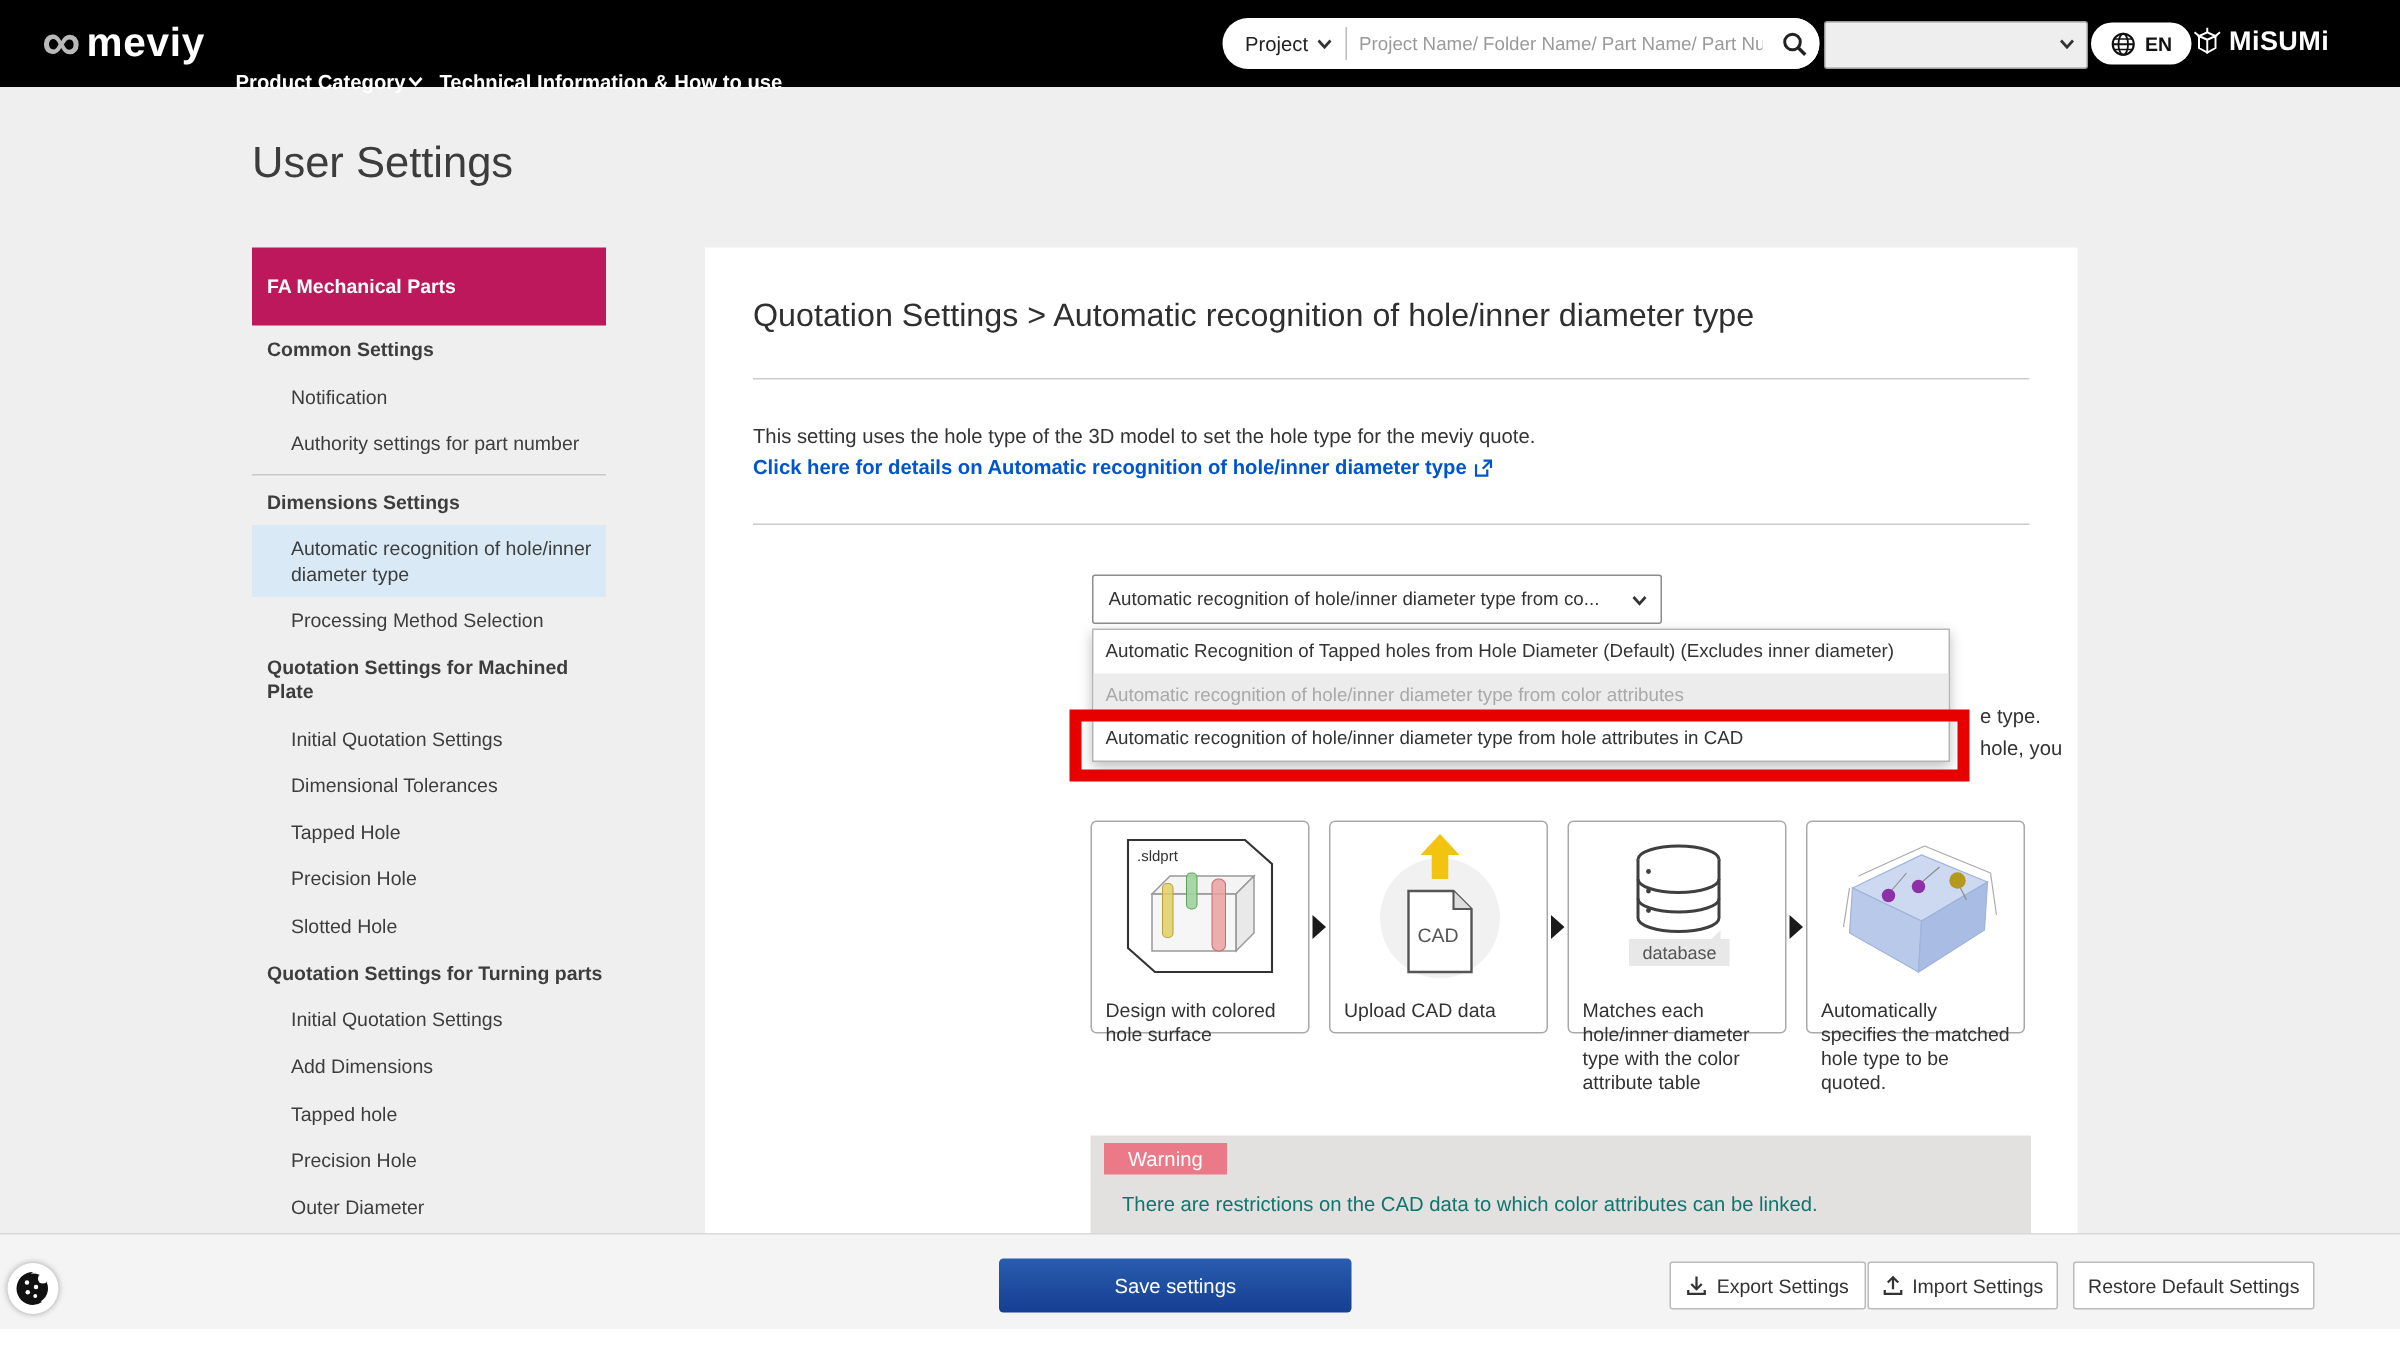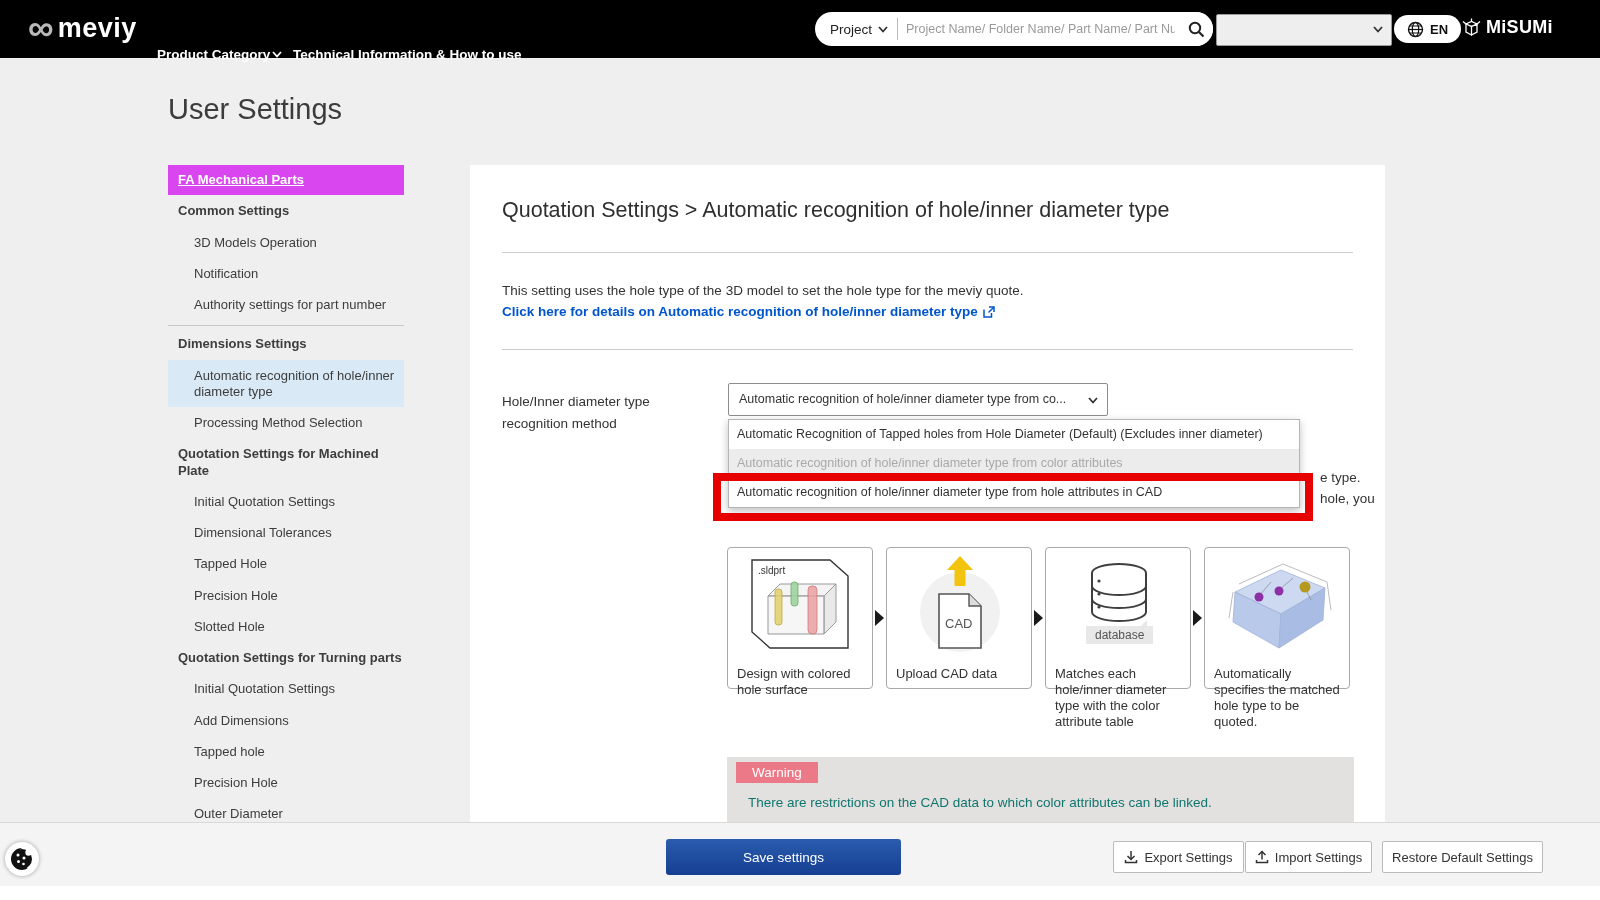--- a/index.html
+++ b/index.html
@@ -25,21 +25,21 @@
   .lang-select svg{position:absolute;right:8px;top:11px;}
   .en-pill{position:absolute;left:1394px;top:15px;height:28px;border-radius:14px;background:#fff;display:flex;align-items:center;gap:6px;padding:0 13px;cursor:pointer;}
   .en-label{font-size:13px;font-weight:bold;color:#111;}
   .misumi{position:absolute;left:1462px;top:17px;display:flex;align-items:center;gap:5px;color:#fff;font-weight:bold;font-size:18px;letter-spacing:.3px;}
 
   
   .page-title{position:absolute;left:168px;top:93px;font-size:29px;color:#3c3c3c;z-index:2;}
 
   
   .sidebar{position:absolute;left:168px;top:165px;width:236px;z-index:2;font-size:13px;line-height:1.25;color:#3d3d3d;}
-  .sb-header{background:#d946ef;color:#fff;font-weight:bold;padding:7px 10px;font-size:13px;text-decoration:underline;}
+  .sb-header{background:#be185d;color:#fff;font-weight:bold;padding:18px 10px;font-size:13px;}
   .sb-group{font-weight:bold;padding:8px 2px 7px 10px;}
   .sb-item{padding:8px 4px 7px 26px;cursor:pointer;}
   .sb-item.selected{background:#d9eaf6;}
   .sb-divider{border-top:1px solid #c9c9c9;margin:5px 0 2px;}
 
   
   .panel{position:absolute;left:470px;top:165px;width:915px;height:700px;background:#fff;z-index:1;}
   .panel-title{position:absolute;left:32px;top:33px;width:860px;font-size:21.5px;color:#2f2f2f;}
   .hr1{position:absolute;left:32px;top:87px;width:851px;border-top:1px solid #ccc;}
   .hr2{position:absolute;left:32px;top:184px;width:851px;border-top:1px solid #ccc;}
@@ -141,21 +141,20 @@
         <path d="M4,7 L1,4.5 M15,7 L18,4.5 M9.5,4.5 L9.5,1.5" stroke="#fff" stroke-width="1.3" fill="none"></path>
       </svg>
     <span>MiSUMi</span>
   </div>
 </div>
 
 <div class="page-title">User Settings</div>
 <div class="sidebar">
     <div class="sb-header">FA Mechanical Parts</div>
     <div class="sb-group">Common Settings</div>
-    <div class="sb-item">3D Models Operation</div>
     <div class="sb-item">Notification</div>
     <div class="sb-item">Authority settings for part number</div>
     <div class="sb-divider"></div>
     <div class="sb-group">Dimensions Settings</div>
     <div class="sb-item selected">Automatic recognition of hole/inner diameter type</div>
     <div class="sb-item">Processing Method Selection</div>
     <div class="sb-group">Quotation Settings for Machined Plate</div>
     <div class="sb-item">Initial Quotation Settings</div>
     <div class="sb-item">Dimensional Tolerances</div>
     <div class="sb-item">Tapped Hole</div>
@@ -177,21 +176,20 @@
   <div class="details-link">
     <span>Click here for details on Automatic recognition of hole/inner diameter type</span>
     <svg width="12" height="12" viewBox="0 0 12 12">
         <path d="M1,3.5 V11 H8.5 V7" fill="none" stroke="#0055cc" stroke-width="1.5"></path>
         <path d="M6,1 H11 V6" fill="none" stroke="#0055cc" stroke-width="1.5"></path>
         <line x1="5.5" y1="6.5" x2="10.5" y2="1.5" stroke="#0055cc" stroke-width="1.5"></line>
       </svg>
   </div>
   <div class="hr2"></div>
 
-  <div class="field-label">Hole/Inner diameter type recognition method</div>
   <div class="select-box">
     <div class="select-value">Automatic recognition of hole/inner diameter type from co...</div>
     <svg class="chev" viewBox="0 0 10 7" width="10" height="7">
         <polyline points="1,1 5,5.5 9,1" fill="none" stroke="#333" stroke-width="1.8"></polyline>
       </svg>
   </div>
 
   <span class="frag frag-1">e type.</span>
   <span class="frag frag-2">hole, you</span>
 

